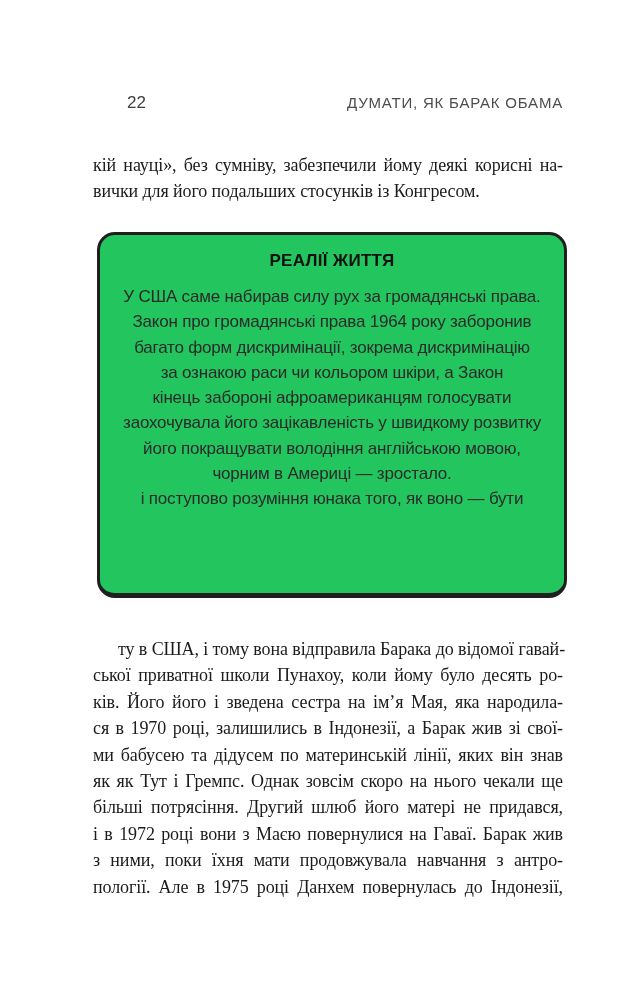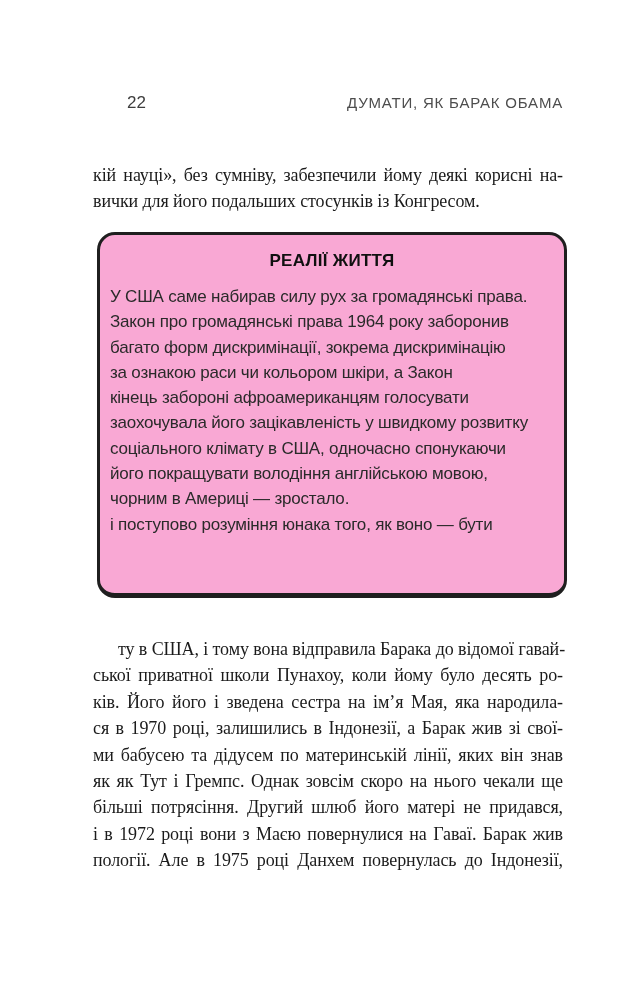--- a/index.html
+++ b/index.html
@@ -54,48 +54,49 @@
     text-align: justify;
     text-align-last: justify;
     white-space: nowrap;
   }
   .para .line.natural {
     text-align-last: left;
   }
   .para.indent-first .line:first-child {
     text-indent: 25px;
   }
-  .p1 { top: 162px; }
+  .p1 { top: 152px; }
   .p2 { top: 636px; }
 
   
   .callout {
     position: absolute;
     left: 97px;
     top: 232px;
     width: 470px;
     height: 366px;
     box-sizing: border-box;
-    background: #f9a8d4;
+    background: #22c55e;
     border: 3px solid #1f1f1f;
     border-bottom-width: 5px;
     border-radius: 18px;
     padding: 15px 10px 0 10px;
   }
   .callout-title {
     text-align: center;
     font-family: "Liberation Sans", sans-serif;
     font-weight: bold;
     font-size: 17px;
     line-height: 22px;
     letter-spacing: 0.3px;
     color: #101010;
     margin-bottom: 12px;
   }
   .callout-body .line {
+    text-align: center;
     font-family: "Liberation Sans", sans-serif;
     font-size: 17px;
     line-height: 25.3px;
     letter-spacing: -0.2px;
     color: #2a2a2a;
   }
 </style>
 </head>
 <body>
 
@@ -113,32 +114,32 @@
 
   <div class="callout">
     <div class="callout-title">РЕАЛІЇ ЖИТТЯ</div>
     <div class="callout-body">
         <div class="line">У США саме набирав силу рух за громадянські права.</div>
         <div class="line">Закон про громадянські права 1964 року заборонив</div>
         <div class="line">багато форм дискримінації, зокрема дискримінацію</div>
         <div class="line">за ознакою раси чи кольором шкіри, а Закон</div>
         <div class="line">кінець забороні афроамериканцям голосувати</div>
         <div class="line">заохочувала його зацікавленість у швидкому розвитку</div>
-        <div class="line">соціального клімату в США, одночасно спонукаючи</div>
         <div class="line">його покращувати володіння англійською мовою,</div>
         <div class="line">чорним в Америці — зростало.</div>
         <div class="line">і поступово розуміння юнака того, як воно — бути</div>
       </div>
   </div>
 
   <div class="para p2 indent-first">
       <div class="line">ту в США, і тому вона відправила Барака до відомої гавай-</div>
       <div class="line">ської приватної школи Пунахоу, коли йому було десять ро-</div>
       <div class="line">ків. Його його і зведена сестра на ім’я Мая, яка народила-</div>
       <div class="line">ся в 1970 році, залишились в Індонезії, а Барак жив зі свої-</div>
       <div class="line">ми бабусею та дідусем по материнській лінії, яких він знав</div>
       <div class="line">як як Тут і Гремпс. Однак зовсім скоро на нього чекали ще</div>
       <div class="line">більші потрясіння. Другий шлюб його матері не придався,</div>
       <div class="line">і в 1972 році вони з Маєю повернулися на Гаваї. Барак жив</div>
+      <div class="line">з ними, поки їхня мати продовжувала навчання з антро-</div>
       <div class="line">пології. Але в 1975 році Данхем повернулась до Індонезії,</div>
     </div>
 
 </div>
 
 </body></html>

